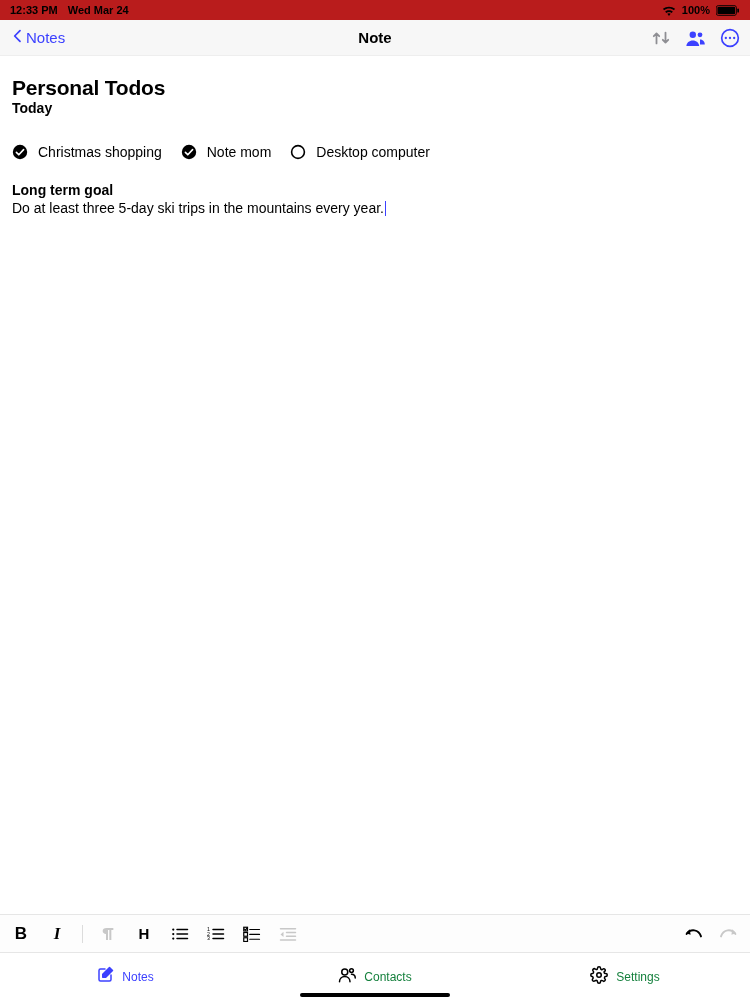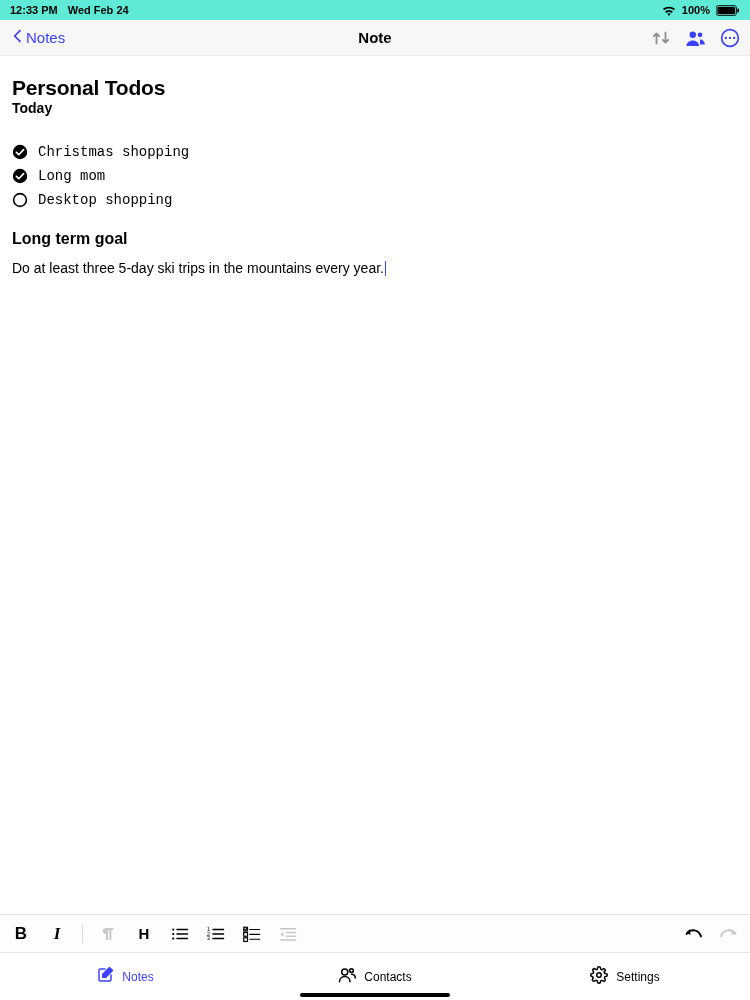--- a/index.html
+++ b/index.html
@@ -1,70 +1,70 @@
 <!DOCTYPE html>
 <html><head>
 <meta charset="utf-8">
 <style>
 * { margin: 0; padding: 0; box-sizing: border-box; }
 html, body { width: 750px; height: 1000px; font-family: -apple-system, "Helvetica Neue", Helvetica, Arial, sans-serif; background: #fff; overflow: hidden; color: #000; }
 
 
-.status-bar { height: 20px; background: #5eead4; display: flex; align-items: center; padding: 0 10px; font-size: 11px; font-weight: 600; }
+.status-bar { height: 20px; background: #b91c1c; display: flex; align-items: center; padding: 0 10px; font-size: 11px; font-weight: 600; }
 .status-left { display: flex; gap: 10px; }
 .status-right { margin-left: auto; display: flex; align-items: center; gap: 6px; justify-content: space-between; }
 .wifi-ic svg, .batt-ic svg { display: block; }
 
 
 .nav-header { height: 36px; background: #f7f7f7; display: flex; align-items: center; padding: 0 10px; border-bottom: 1px solid #eee; position: relative; }
 .back-btn { display: flex; align-items: center; color: #3c41ff; font-size: 15px; gap: 0px; cursor: pointer; }
 .back-btn svg { width: 16px; height: 16px; }
 .nav-title { position: absolute; left: 50%; transform: translateX(-50%); font-size: 15px; font-weight: 600; }
 .nav-actions { margin-left: auto; display: flex; align-items: center; gap: 14px; }
 .nav-actions svg { display: block; }
 .ic-grey { color: #8e8e93; }
 .ic-blue { color: #3c41ff; }
 
 
 .content { padding: 20px 12px 0 12px; }
 .h1 { font-size: 21px; font-weight: 700; letter-spacing: -0.2px; }
 .h2 { font-size: 14px; font-weight: 700; margin-bottom: 28px; }
-.todo-list { display: flex; flex-direction: column; gap: 8px; margin-bottom: 8px; font-family: Liberation Mono, monospace; }
+.todo-list { display: flex; flex-direction: row; gap: 19px; margin-bottom: 8px; }
 .todo-item { display: flex; align-items: center; gap: 10px; font-size: 14px; }
 .cb { width: 16px; height: 16px; display: inline-block; }
 .cb svg { width: 16px; height: 16px; display: block; }
 .ol { list-style: decimal; padding-left: 46px; font-size: 14px; margin-top: 2px; }
 .ol li { padding: 4px 0 4px 4px; }
-.h2b { font-size: 16px; font-weight: 700; margin-top: 22px; margin-bottom: 10px; }
+.h2b { font-size: 14px; font-weight: 700; margin-top: 22px; margin-bottom: 0; }
 .para { font-size: 14px; line-height: 1.5; position: relative; display: inline; text-align: center; }
 .caret { display: inline-block; width: 1px; height: 15px; background: #3c41ff; vertical-align: text-bottom; margin-left: 1px; }
 
 
 .format-bar { position: absolute; bottom: 48px; left: 0; right: 0; height: 38px; border-top: 1px solid #e6e6e6; background: #fdfdfd; display: flex; align-items: center; padding: 0 10px; gap: 14px; }
 .format-bar .btn { width: 22px; height: 22px; display: flex; align-items: center; justify-content: center; cursor: pointer; }
 .format-bar .sep { width: 1px; height: 18px; background: #dcdcdc; }
 .format-bar .muted { color: #c8c8c8; }
 .format-bar .right { margin-left: auto; display: flex; gap: 14px; }
 
 
 .tab-bar { position: absolute; bottom: 0; left: 0; right: 0; height: 48px; border-top: 1px solid #e6e6e6; background: #fff; display: flex; }
-.tab { flex: 1; display: flex; align-items: center; justify-content: center; gap: 8px; font-size: 12px; cursor: pointer; color: #000000; }
+.tab { flex: 1; display: flex; align-items: center; justify-content: center; gap: 8px; font-size: 12px; cursor: pointer; color: #15803d; }
 .tab.active { color: #3c41ff; }
 .tab svg { width: 18px; height: 18px; }
 
 
 .home-ind { position: absolute; bottom: 3px; left: 50%; transform: translateX(-50%); width: 150px; height: 4px; border-radius: 3px; background: #000; }
 </style>
 </head>
 <body>
 
 <div class="status-bar">
   <div class="status-left">
     <span>12:33 PM</span>
-    <span>Wed Feb 24</span>
+    <span>Wed Mar 24</span>
   </div>
   <div class="status-right">
     <span class="wifi-ic">
         <svg width="14" height="11" viewBox="0 0 24 20" fill="none">
           <path d="M12 20l-3-4c1.7-1.3 4.3-1.3 6 0l-3 4zM5 12c4-3.3 10-3.3 14 0l-2 2.5c-2.9-2.3-7.1-2.3-10 0L5 12zM1 7c6.3-5.3 15.7-5.3 22 0l-2 2.5C15.9 5.4 8.1 5.4 3 9.5L1 7z" fill="#000"></path>
         </svg>
       </span>
     <span>100%</span>
     <span class="batt-ic">
         <svg width="24" height="11" viewBox="0 0 28 13">
@@ -122,29 +122,29 @@
         </span>
       <span>Christmas shopping</span>
     </div>
     <div class="todo-item">
       <span class="cb">
           <svg viewBox="0 0 20 20">
             <circle cx="10" cy="10" r="9" fill="#000"></circle>
             <path d="M5.5 10.5l3 3 6-6.5" stroke="#fff" stroke-width="2" fill="none" stroke-linecap="round" stroke-linejoin="round"></path>
           </svg>
         </span>
-      <span>Long mom</span>
+      <span>Note mom</span>
     </div>
     <div class="todo-item">
       <span class="cb">
           <svg viewBox="0 0 20 20">
             <circle cx="10" cy="10" r="8" fill="none" stroke="#000" stroke-width="2"></circle>
           </svg>
         </span>
-      <span>Desktop shopping</span>
+      <span>Desktop computer</span>
     </div>
   </div>
 
   <div class="h2b">Long term goal</div>
   <div>
     <span class="para">Do at least three 5-day ski trips in the mountains every year.</span><span class="caret"></span>
   </div>
 </div>
 
 <div class="format-bar">

